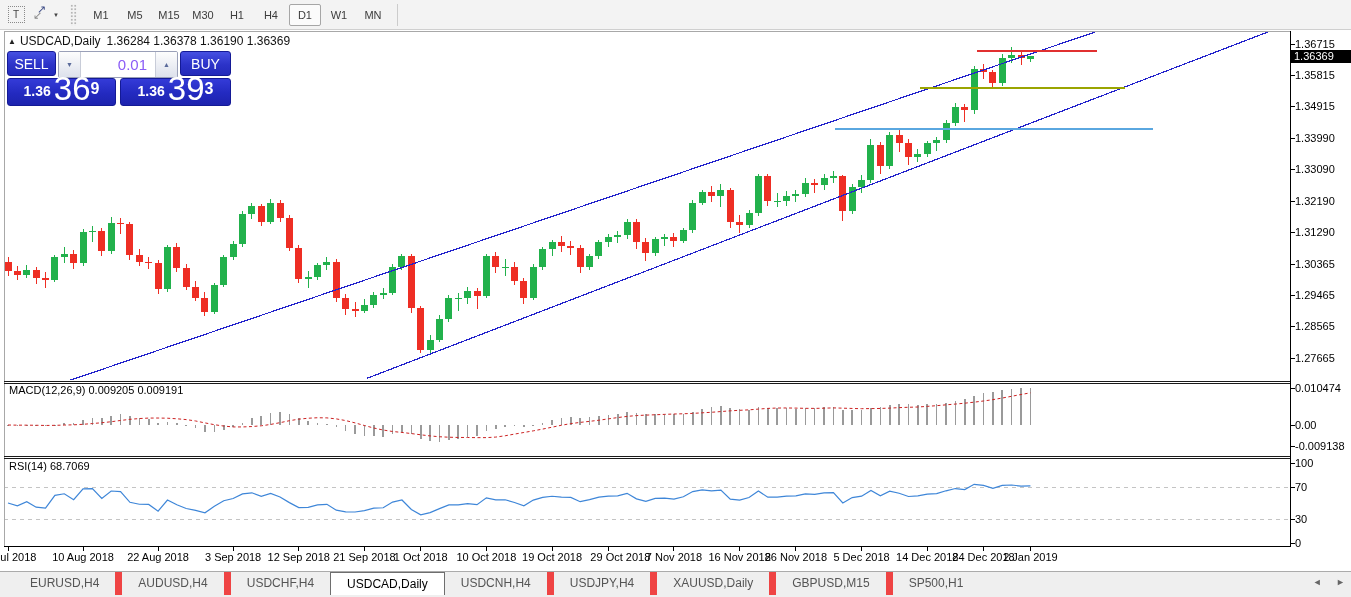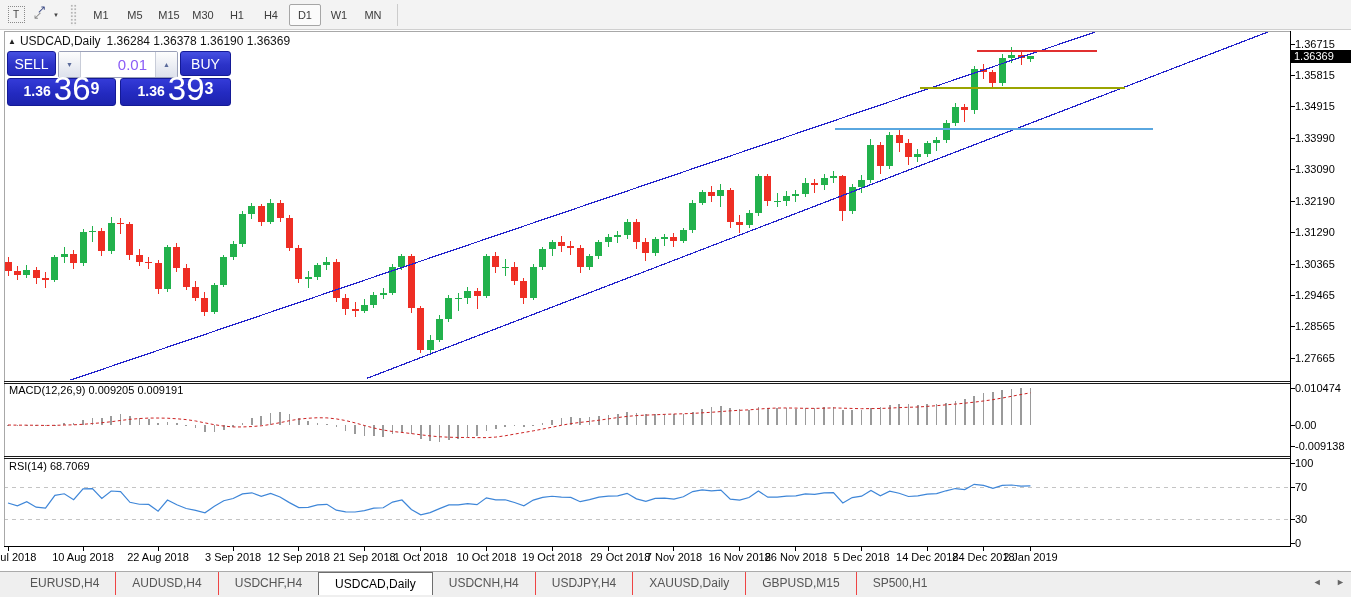--- a/index.html
+++ b/index.html
@@ -48,21 +48,21 @@
   .panel-label{position:absolute;left:9px;font-size:11px;color:#000;z-index:5;}
   .panel-label.macd{top:384px;}
   .panel-label.rsi{top:460px;}
   .axis-label{position:absolute;left:1295px;font-size:11px;color:#000;white-space:nowrap;}
   .price-tag{position:absolute;left:1291px;top:50px;width:60px;height:13px;background:#000;color:#fff;font-size:11px;line-height:13px;padding-left:3px;z-index:4;}
   .date-label{position:absolute;top:551px;font-size:11px;color:#000;transform:translateX(-50%);white-space:nowrap;}
 
   
   .tab-bar{position:absolute;left:0;top:571px;width:1351px;height:26px;background:#efefef;border-top:1px solid #ababab;z-index:30;}
   .tabs{display:flex;margin-left:14px;height:20px;align-items:flex-start;}
-  .tab{padding:0 16px;line-height:23px;font-size:12px;color:#555;border-left:1px solid #ef4444;}
+  .tab{padding:0 16px;line-height:23px;font-size:12px;color:#555;border-left:7px solid #ef4444;}
   .tabs .tab:first-child{border-left:none;}
   .tab.active{background:#fff;border:1px solid #6e6e6e;border-bottom:none;color:#000;margin-top:0px;line-height:22px;}
   .tab.active + .tab{border-left:none;}
   .tab-scroll{position:absolute;right:6px;top:5px;color:#666;font-size:9px;}
   .tab-scroll span{margin-left:12px;}
 </style>
 </head>
 <body>
 
 <div class="screen">

